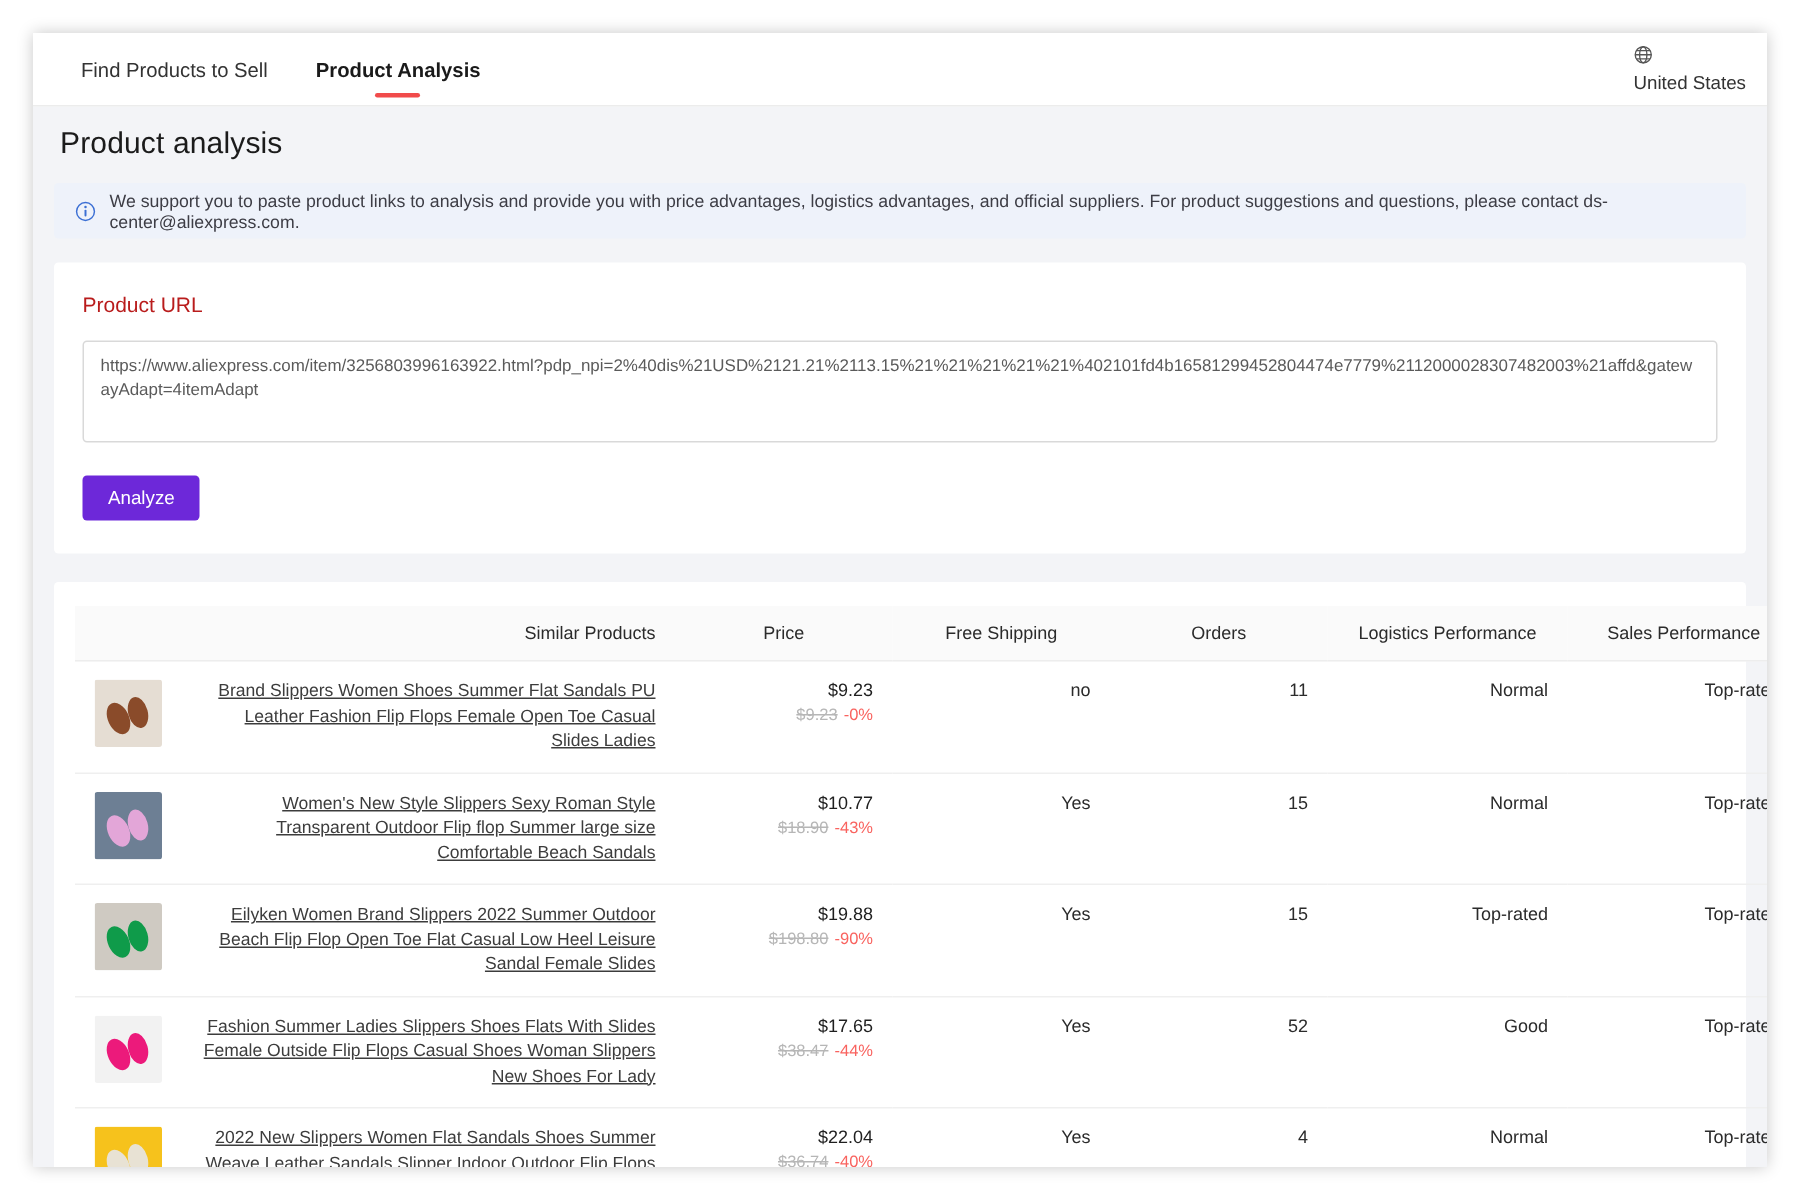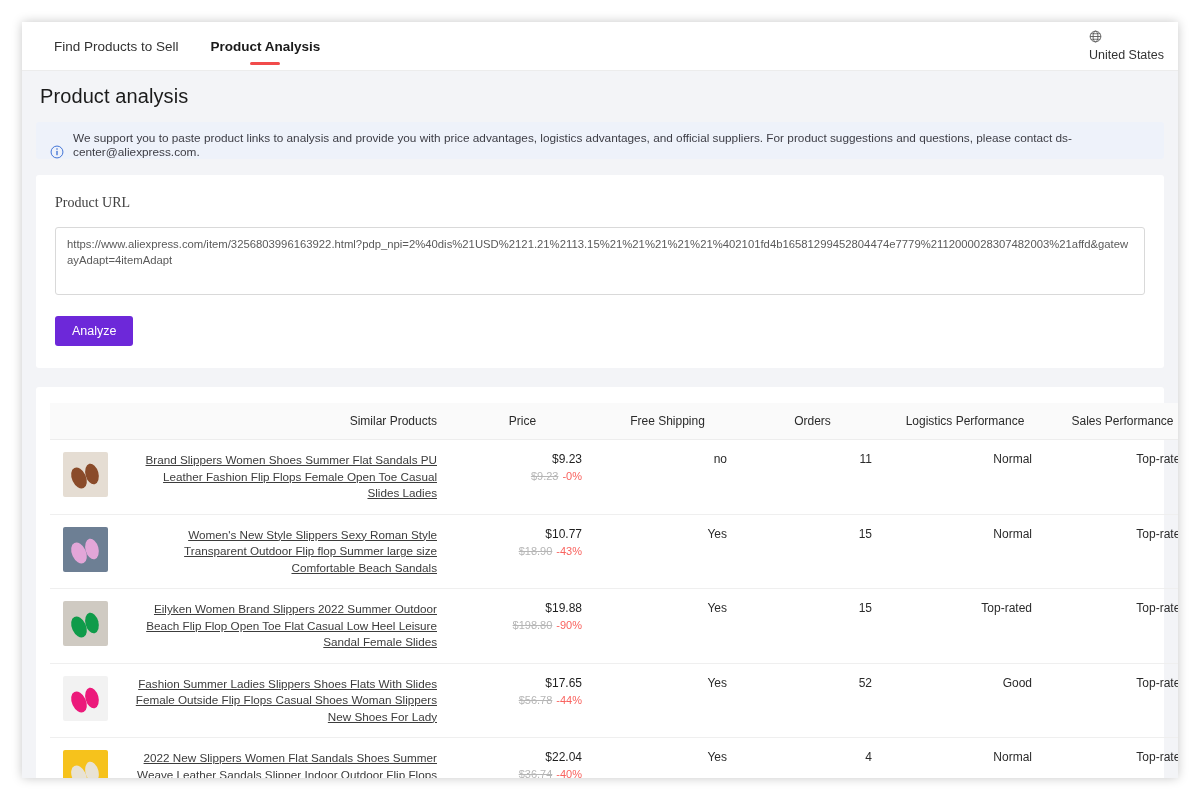--- a/index.html
+++ b/index.html
@@ -71,35 +71,35 @@
     letter-spacing: .1px;
   }
 
   
   .banner {
     margin: 4px 14px 0 14px;
     background: #eef2fa;
     border-radius: 3px;
     height: 37px;
     display: flex;
-    align-items: flex-end;
+    align-items: center;
     padding: 0 14px;
     gap: 9px;
   }
   .info-icon { width: 14px; height: 14px; flex: 0 0 auto; display:block; }
   .banner-text { font-size: 11.8px; color: #3d3d45; }
 
   
   .card {
     margin: 16px 14px 0 14px;
     background: #ffffff;
     border-radius: 3px;
   }
   .card-url { padding: 20px 19px 22px 19px; }
-  .card-label { font-size: 14px; color: #404040; margin-bottom: 16px; font-family: Liberation Serif, serif; }
+  .card-label { font-size: 14px; color: #b91c1c; margin-bottom: 16px; }
   .url-box {
     width: 100%;
     height: 68px;
     border: 1px solid #d9d9d9;
     border-radius: 3px;
     padding: 9px 11px;
     font-size: 11.3px;
     line-height: 15.5px;
     color: #5a5a5a;
     overflow: hidden;
@@ -304,21 +304,21 @@
                 <span class="thumb"><svg viewBox="0 0 45 45" width="45" height="45">
                     <rect width="45" height="45" fill="#f2f2f2"></rect>
                     <ellipse cx="16" cy="26" rx="7" ry="11" transform="rotate(-25 16 26)" fill="#ec1a7b"></ellipse>
                     <ellipse cx="29" cy="22" rx="6.5" ry="10.5" transform="rotate(-15 29 22)" fill="#ec1a7b"></ellipse>
                   </svg></span>
                 <a class="prod-title">Fashion Summer Ladies Slippers Shoes Flats With Slides Female Outside Flip Flops Casual Shoes Woman Slippers New Shoes For Lady</a>
               </div>
             </td>
             <td>
               <div class="price-main">$17.65</div>
-              <div class="price-sub"><span class="price-old">$56.78</span><span class="price-off">-44%</span></div>
+              <div class="price-sub"><span class="price-old">$38.47</span><span class="price-off">-44%</span></div>
             </td>
             <td>Yes</td>
             <td>52</td>
             <td>Good</td>
             <td>Top-rated</td>
           </tr>
           <tr>
             <td class="prod">
               <div class="prod-inner">
                 <span class="thumb"><svg viewBox="0 0 45 45" width="45" height="45">

